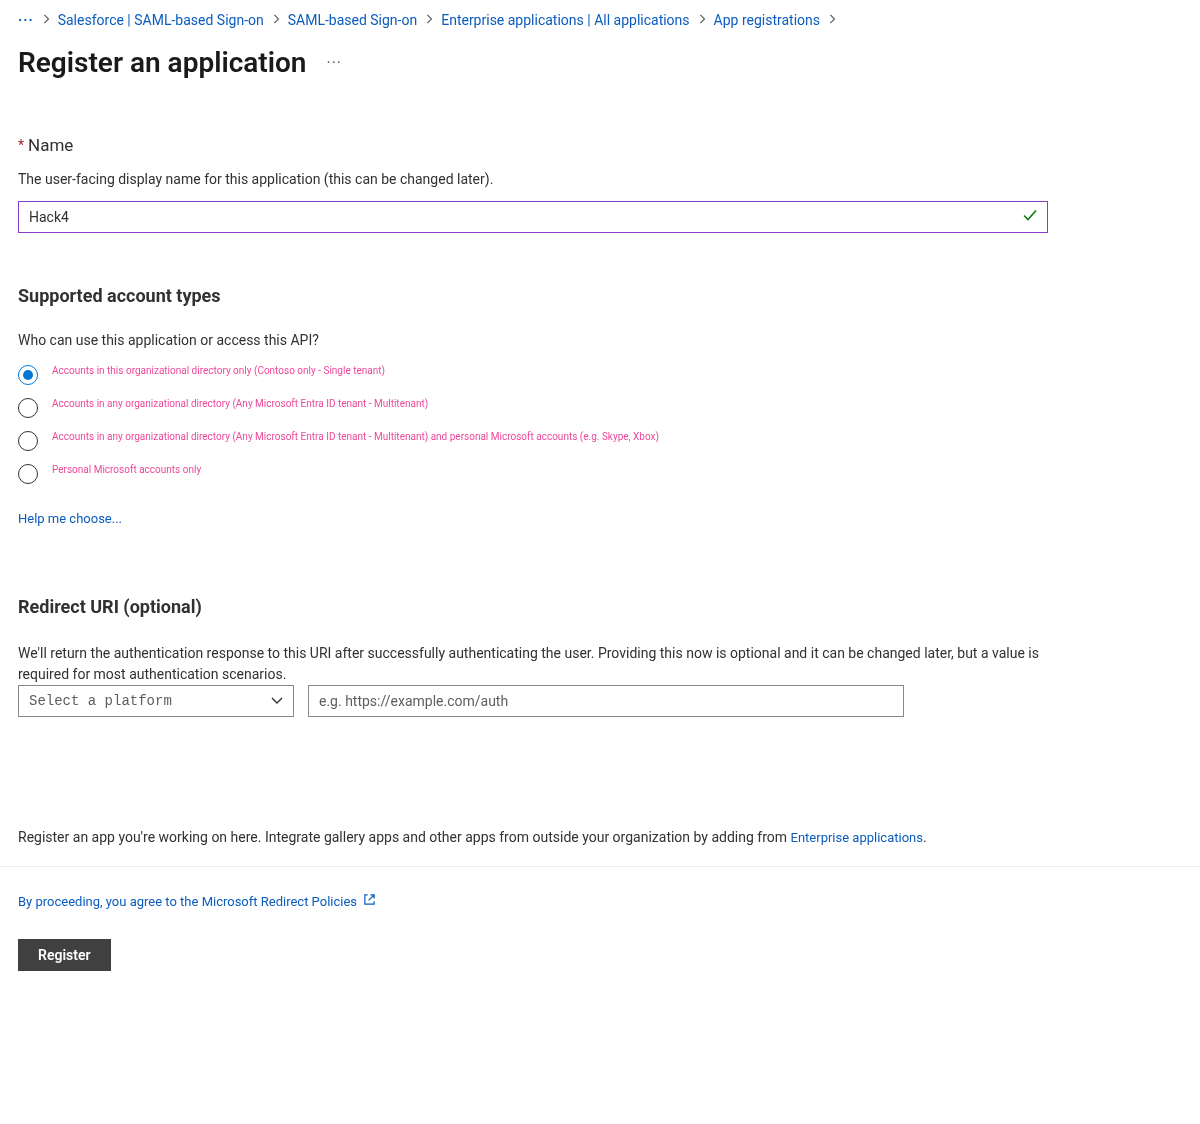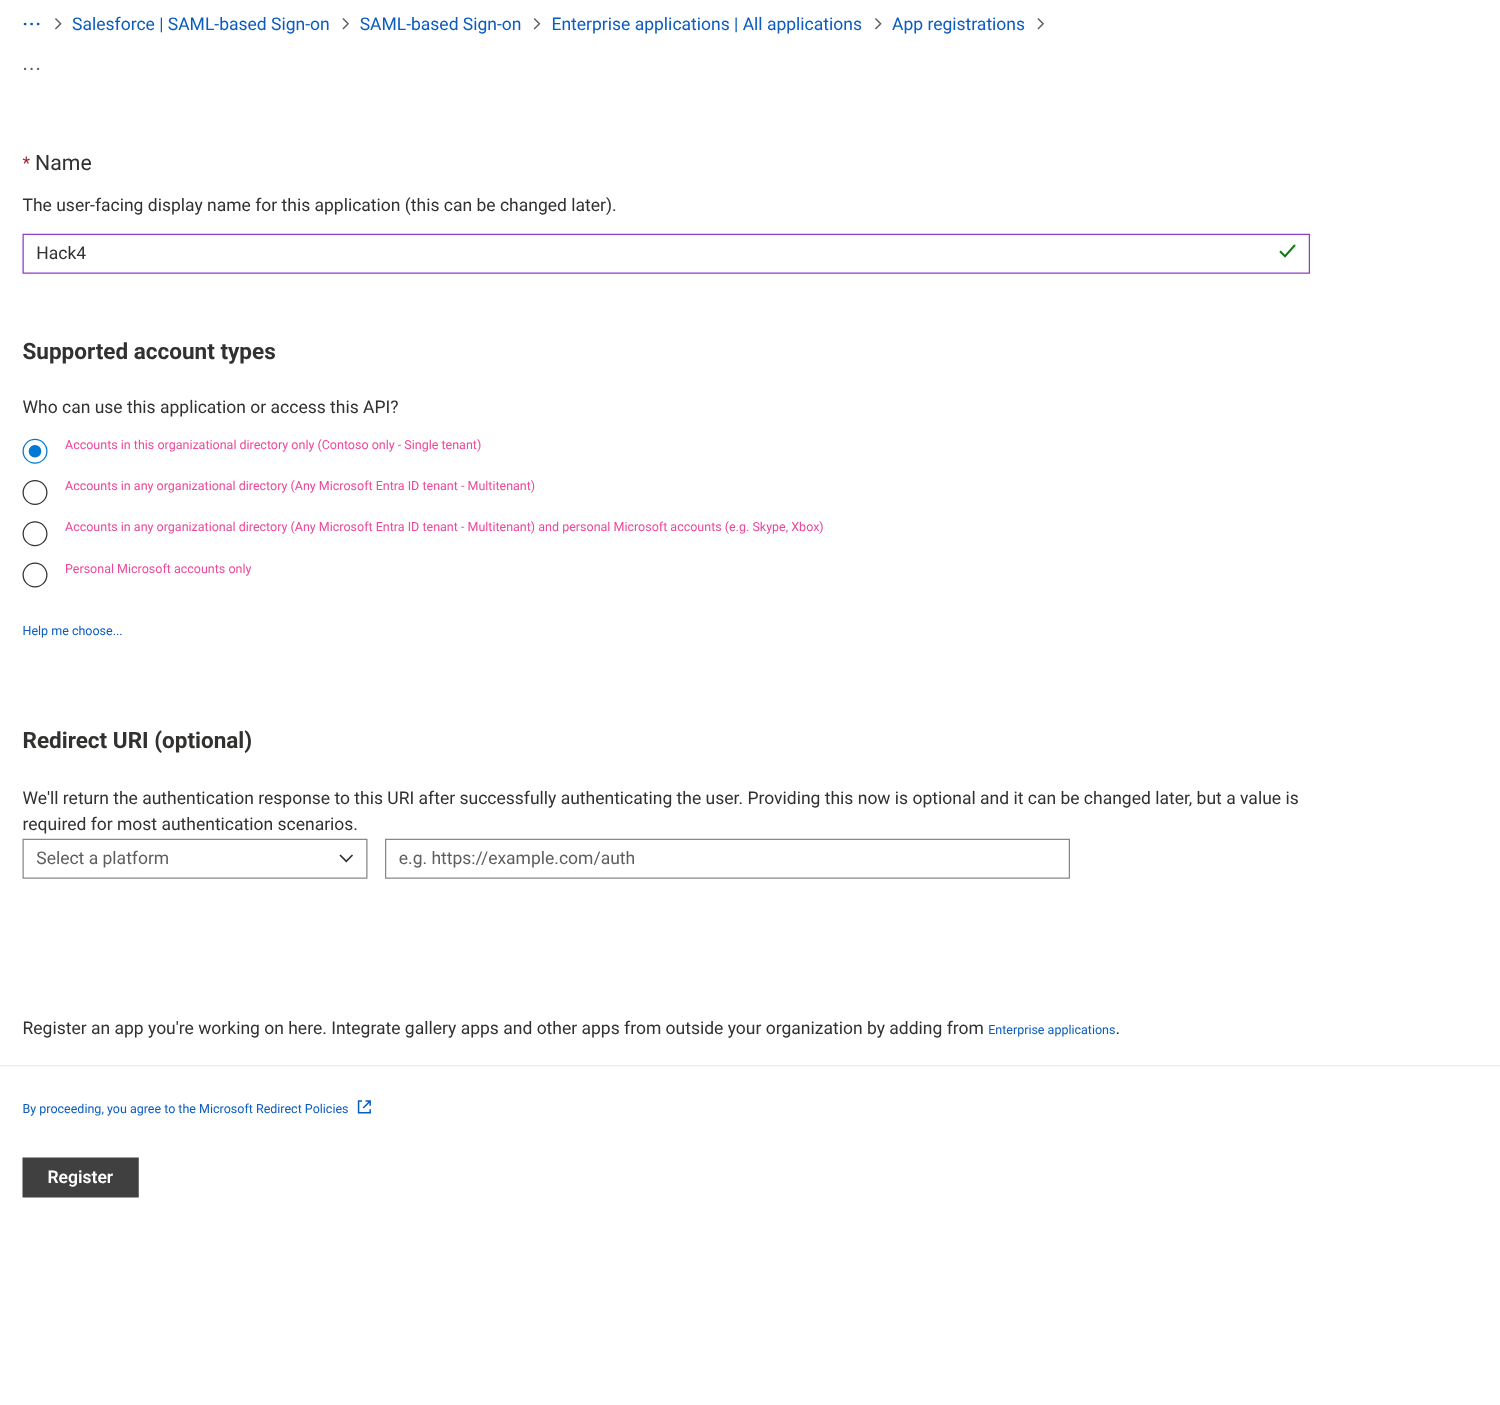--- a/index.html
+++ b/index.html
@@ -123,21 +123,21 @@
     }
     .radio-label {
       font-size: 10px;
       color: #ec4899;
       line-height: 1.45;
       max-width: 980px;
     }
     .link {
       color: #0b5cbe;
       text-decoration: none;
-      font-size: 10px;
+      font-size: 13px;
       cursor: pointer;
     }
     .help-link-row { margin-bottom: 70px; }
     .section-desc {
       font-size: 14px;
       color: #323130;
       line-height: 1.5;
       max-width: 1040px;
     }
     .uri-row {
@@ -150,24 +150,25 @@
       height: 32px;
       border: 1px solid #8a8886;
       display: flex;
       align-items: center;
       justify-content: space-between;
       padding: 0 10px;
       cursor: pointer;
       color: #605e5c;
       font-size: 14px;
       background: #ffffff;
+      font-family: Liberation Mono, monospace;
     }
     .chevron { color: #323130; }
     .uri-input {
-      width: 548px;
+      width: 596px;
       height: 32px;
       padding: 9px 10px;
       border: 1px solid #8a8886;
       font-size: 14px;
       outline: none;
       font-family: inherit;
     }
     .uri-input::placeholder { color: #605e5c; }
     .footer-note {
       font-size: 14px;
@@ -232,20 +233,21 @@
   <a class="breadcrumb-item">App registrations</a>
   <span class="breadcrumb-sep">
     <svg width="8" height="10" viewBox="0 0 8 12">
         <path d="M2 1 L7 6 L2 11" stroke="#605e5c" stroke-width="1.4" fill="none"></path>
       </svg>
   </span>
 </nav>
 
 
 <div class="page-title-row">
+  <h1 class="page-title">Register an application</h1>
   <span class="more-icon">···</span>
 </div>
 
 
 <div class="field-label-row">
   <span class="required-star">*</span>
   <span class="field-label">Name</span>
 </div>
 <p class="field-help">The user-facing display name for this application (this can be changed later).</p>
 <div class="text-input-wrap">

